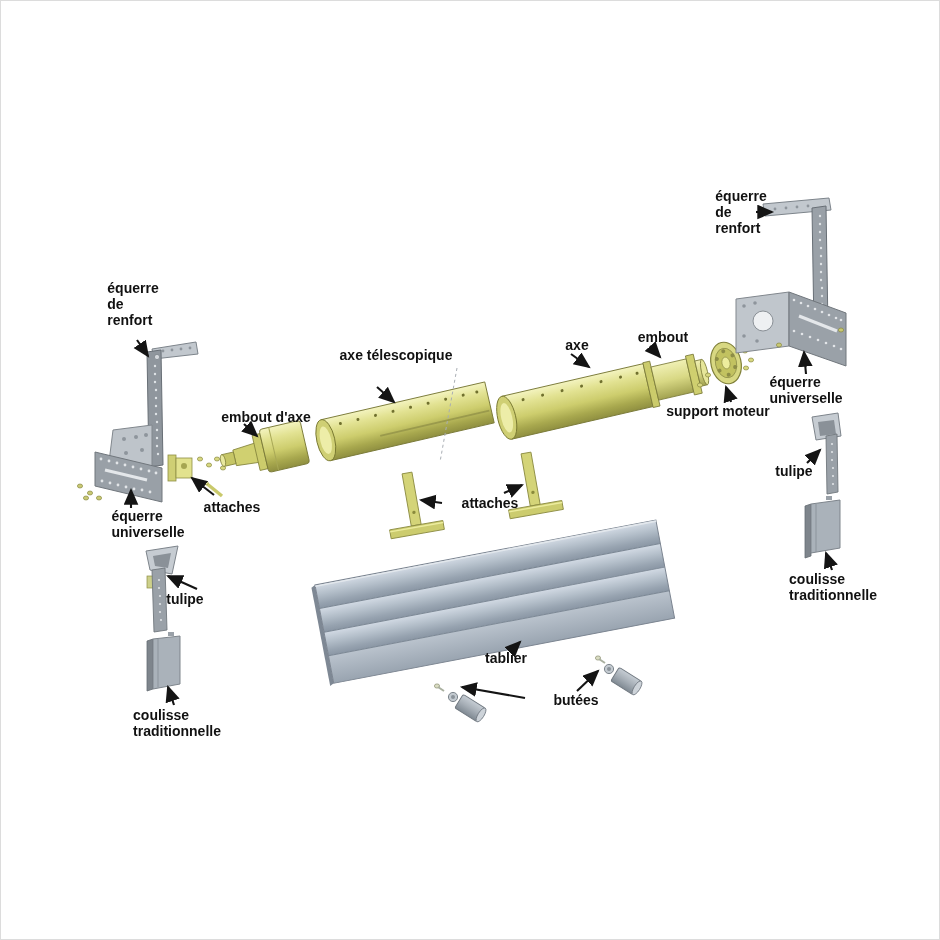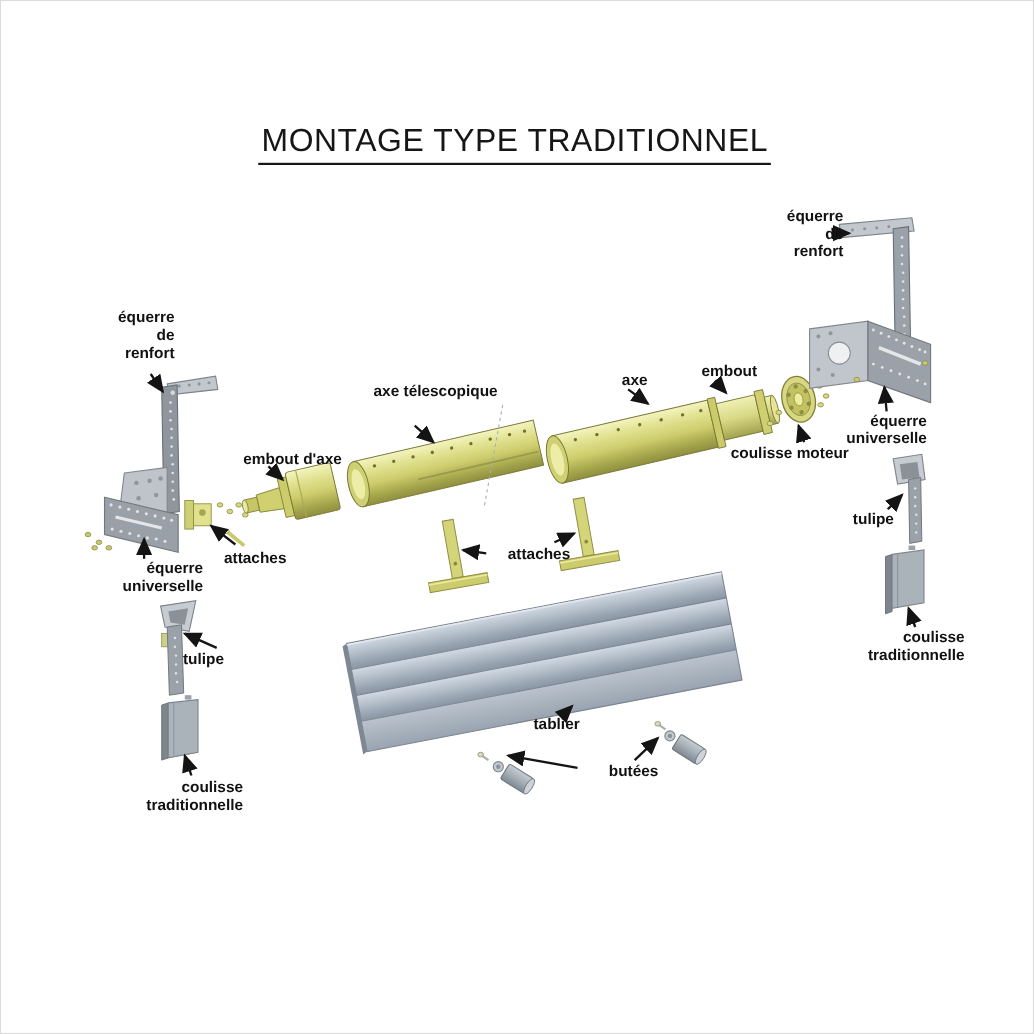--- a/index.html
+++ b/index.html
@@ -3,31 +3,30 @@
 <meta charset="utf-8">
 <style>
   html,body{margin:0;padding:0;background:#fff;}
   .page{position:relative;width:940px;height:940px;background:#fff;overflow:hidden;
         font-family:"Liberation Sans",sans-serif;}
   .frame{position:absolute;inset:0;border:1px solid #dcdcdc;pointer-events:none;}
   .title{position:absolute;left:468px;top:112px;transform:translateX(-50%);
          font-size:29px;font-weight:400;color:#161616;letter-spacing:.5px;
          border-bottom:2px solid #161616;padding:0 3px 3px;white-space:nowrap;}
   .lbl{position:absolute;transform:translate(-50%,-50%);
-       font-size:14px;font-weight:bold;color:#111;text-align:right;
+       font-size:14px;font-weight:bold;color:#111;text-align:left;
        line-height:16px;white-space:pre-line;}
   svg{position:absolute;left:0;top:0;}
 </style>
 </head>
 <body>
 
 <div class="page">
   <div class="frame"></div>
 
-  <div class="title">MONTAGE TYPE TRADITIONNEL</div>
 
   <svg width="940" height="940" viewBox="0 0 940 940">
     <defs>
       <marker id="ah" markerWidth="9" markerHeight="8" refX="7" refY="3.5" orient="auto">
         <path d="M0,0 L8,3.5 L0,7 z" fill="#141414"></path>
       </marker>
       <linearGradient id="gradTube" x1="0" y1="0" x2="0" y2="1">
         <stop offset="0" stop-color="#f4f4c0"></stop>
           <stop offset=".25" stop-color="#e2e292"></stop>
         <stop offset=".55" stop-color="#cdcd6d"></stop>
@@ -382,21 +381,21 @@
 renfort</div>
   <div class="lbl" style="left:148px;top:524px">équerre
 universelle</div>
   <div class="lbl" style="left:806px;top:390px">équerre
 universelle</div>
   <div class="lbl" style="left:232px;top:507px">attaches</div>
   <div class="lbl" style="left:266px;top:417px">embout d'axe</div>
   <div class="lbl" style="left:396px;top:355px">axe télescopique</div>
   <div class="lbl" style="left:577px;top:345px">axe</div>
   <div class="lbl" style="left:663px;top:337px">embout</div>
-  <div class="lbl" style="left:718px;top:411px">coulisse moteur</div>
+  <div class="lbl" style="left:718px;top:411px">support moteur</div>
   <div class="lbl" style="left:185px;top:599px">tulipe</div>
   <div class="lbl" style="left:794px;top:471px">tulipe</div>
   <div class="lbl" style="left:177px;top:723px">coulisse
 traditionnelle</div>
   <div class="lbl" style="left:833px;top:587px">coulisse
 traditionnelle</div>
   <div class="lbl" style="left:490px;top:503px">attaches</div>
   <div class="lbl" style="left:506px;top:658px">tablier</div>
   <div class="lbl" style="left:576px;top:700px">butées</div>
 </div>

